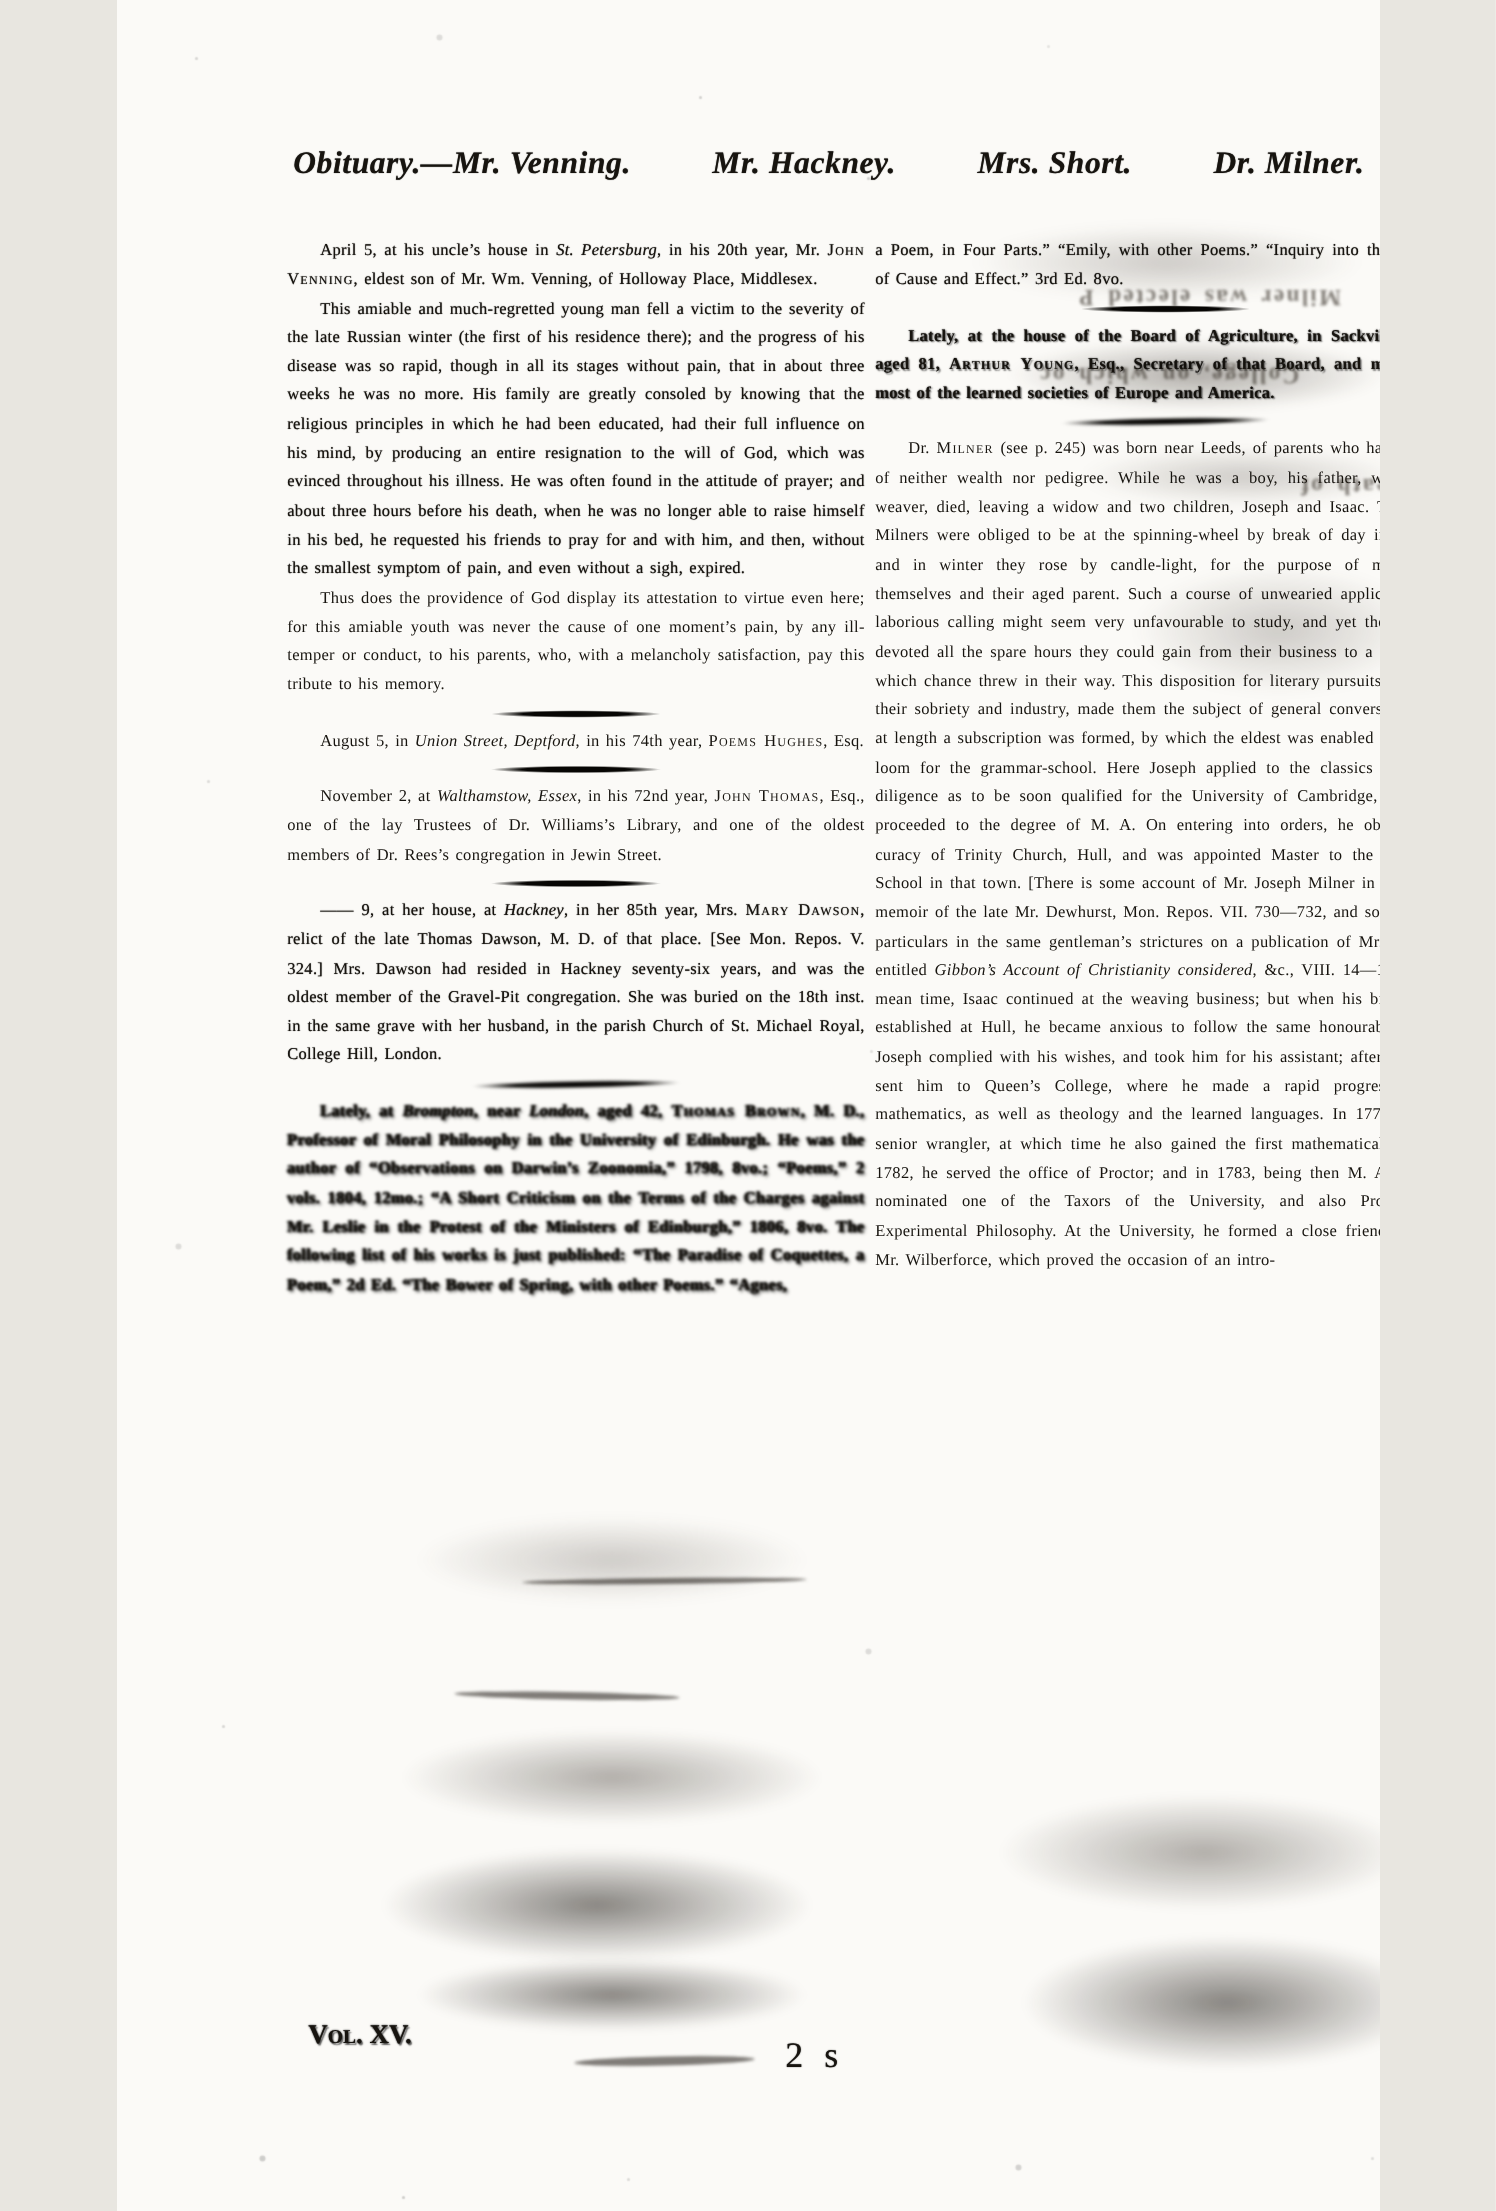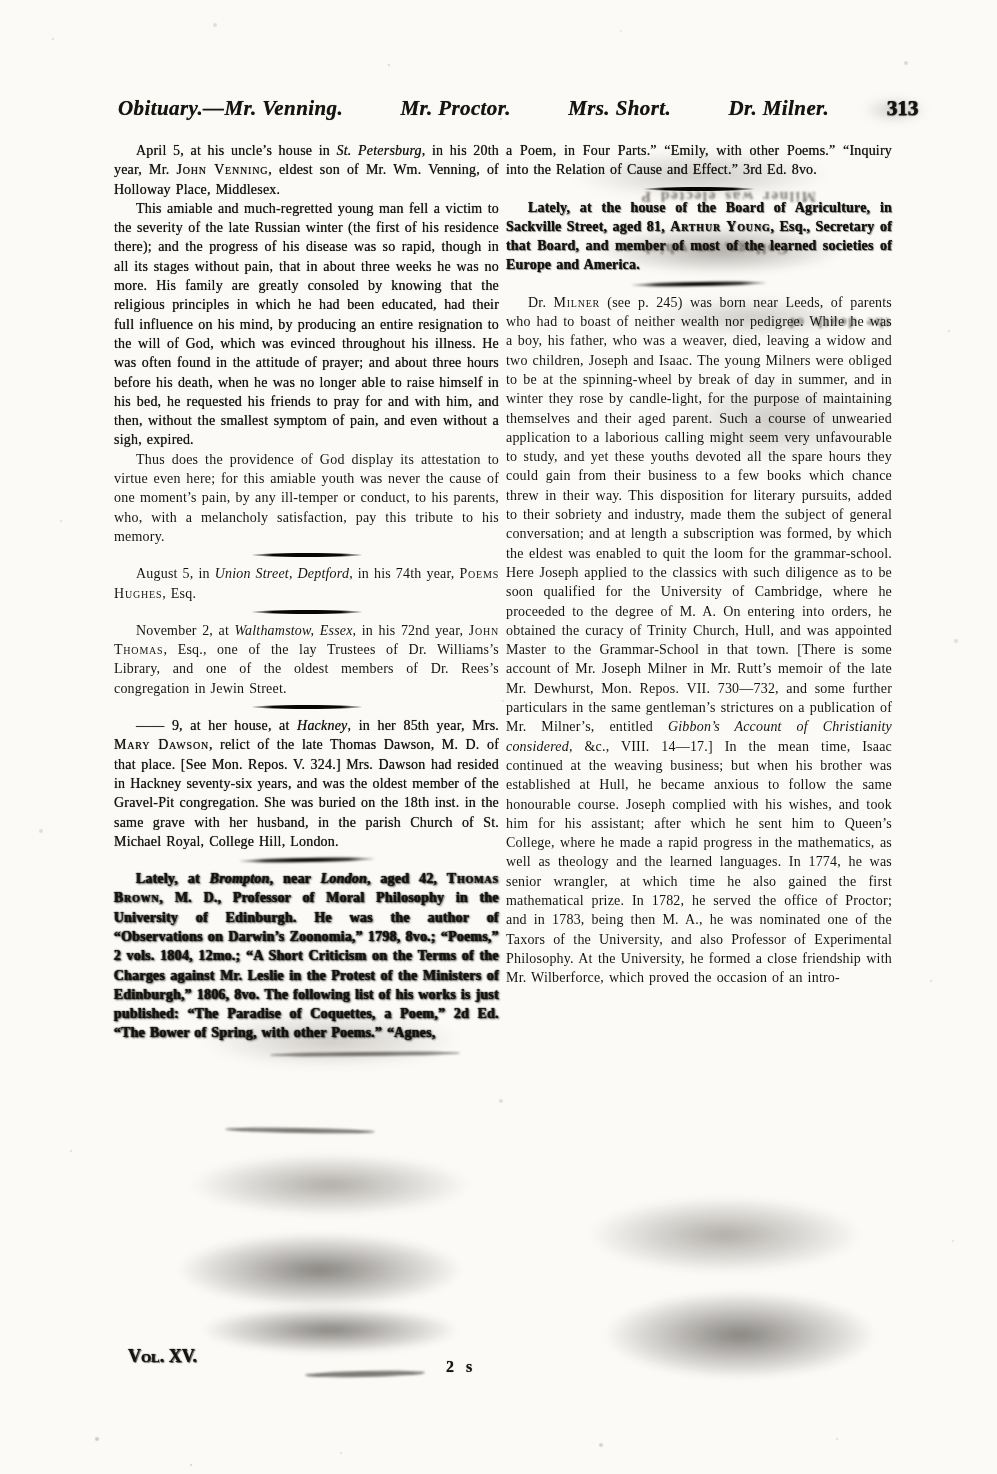--- a/index.html
+++ b/index.html
@@ -1,18 +1,18 @@
 <!DOCTYPE html>
 <html><head>
 <meta charset="utf-8">
 <style>
   html,body{margin:0;padding:0;background:#e8e6e0;}
   #page{
     position:relative;
-    width:997px;height:1474px;
+    width:842px;height:1474px;
     margin:0 auto;
     background:#fbfaf7;
     overflow:hidden;
     font-family:"Liberation Serif","DejaVu Serif",serif;
     color:#17140f;
   }
   
   .header{
     position:absolute;left:118px;top:96px;width:800px;
     display:flex;justify-content:space-between;align-items:baseline;
@@ -22,22 +22,22 @@
     letter-spacing:0.4px;
     text-shadow:0 0 0.7px rgba(0,0,0,.75);
   }
   .header .page-num{
     font-style:normal;font-weight:700;font-size:21px;
     filter:blur(0.4px);
     text-shadow:1px 0 1px rgba(0,0,0,.85),0 1px 1px rgba(0,0,0,.6);
   }
   
   .col{
-    position:absolute;top:141px;
-    font-size:14px;line-height:19.3px;
+    position:absolute;top:158px;
+    font-size:11px;line-height:19.3px;
     text-align:justify;
     letter-spacing:0.2px;word-spacing:1.2px;
   }
   #left-col{left:114px;width:385px;}
   #right-col{left:506px;width:386px;}
   .para{margin:0;text-indent:22px;}
   .para.noindent{text-indent:0;}
   .it{font-style:italic;}
   .sc{font-variant:small-caps;letter-spacing:0.8px;}
   
@@ -60,21 +60,21 @@
   .divider.sm2,.divider.sm3{filter:blur(1px);width:170px;transform:rotate(-1deg);}
   
   .folio-vol{
     position:absolute;left:128px;top:1346px;
     font-variant:small-caps;font-weight:700;font-size:18px;
     filter:blur(0.5px);
     text-shadow:0 0 1.2px #000,1px 1px 1px rgba(0,0,0,.6);
   }
   .folio-sig{
     position:absolute;left:446px;top:1358px;
-    font-weight:700;font-size:16px;letter-spacing:4px;
+    font-weight:400;font-size:24px;letter-spacing:4px;
     text-shadow:0 0 0.8px rgba(0,0,0,.8);
   }
   
   .bleed{
     position:absolute;
     transform:rotate(180deg);
     font-size:15.5px;font-weight:600;letter-spacing:1.5px;word-spacing:3px;
     color:rgba(40,32,24,.58);
     filter:blur(0.9px);
     white-space:nowrap;
@@ -104,21 +104,21 @@
   }
 </style>
 </head>
 <body>
 
 <div id="page">
 
   <div class="header">
 
     <span class="title-part">Obituary.—Mr. Venning.</span>
-      <span class="title-part">Mr. Proctor.</span>
+      <span class="title-part">Mr. Hackney.</span>
       <span class="title-part">Mrs. Short.</span>
       <span class="title-part">Dr. Milner.</span>
       <span class="page-num">313</span>
   </div>
 
   <div class="col" id="left-col">
       <p class="para sm1"><span>April 5, at his uncle’s house in </span><span class="it">St. Petersburg</span><span>, in his 20th year, Mr. </span><span class="sc">John Venning</span><span>, eldest son of Mr. Wm. Venning, of Holloway Place, Middlesex.</span></p>
       <p class="para sm1"><span>This amiable and much-regretted young man fell a victim to the severity of the late Russian winter (the first of his residence there); and the progress of his disease was so rapid, though in all its stages without pain, that in about three weeks he was no more.  His family are greatly consoled by knowing that the religious principles in which he had been educated, had their full influence on his mind, by producing an entire resignation to the will of God, which was evinced throughout his illness.  He was often found in the attitude of prayer; and about three hours before his death, when he was no longer able to raise himself in his bed, he requested his friends to pray for and with him, and then, without the smallest symptom of pain, and even without a sigh, expired.</span></p>
       <p class="para"><span>Thus does the providence of God display its attestation to virtue even here; for this amiable youth was never the cause of one moment’s pain, by any ill-temper or conduct, to his parents, who, with a melancholy satisfaction, pay this tribute to his memory.</span></p>
       <div class="divider"></div>

